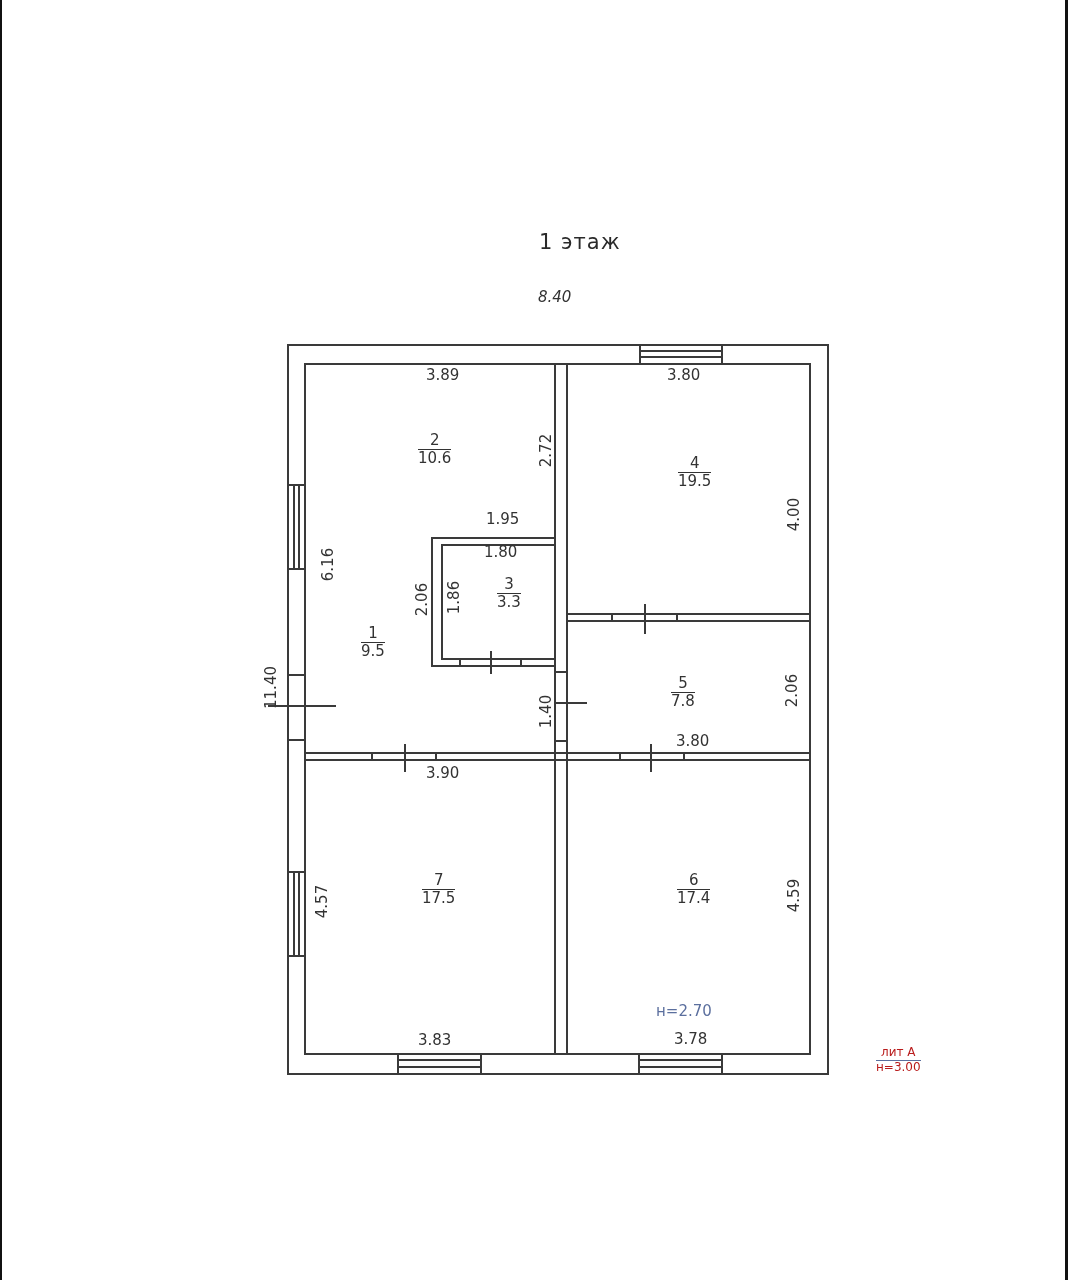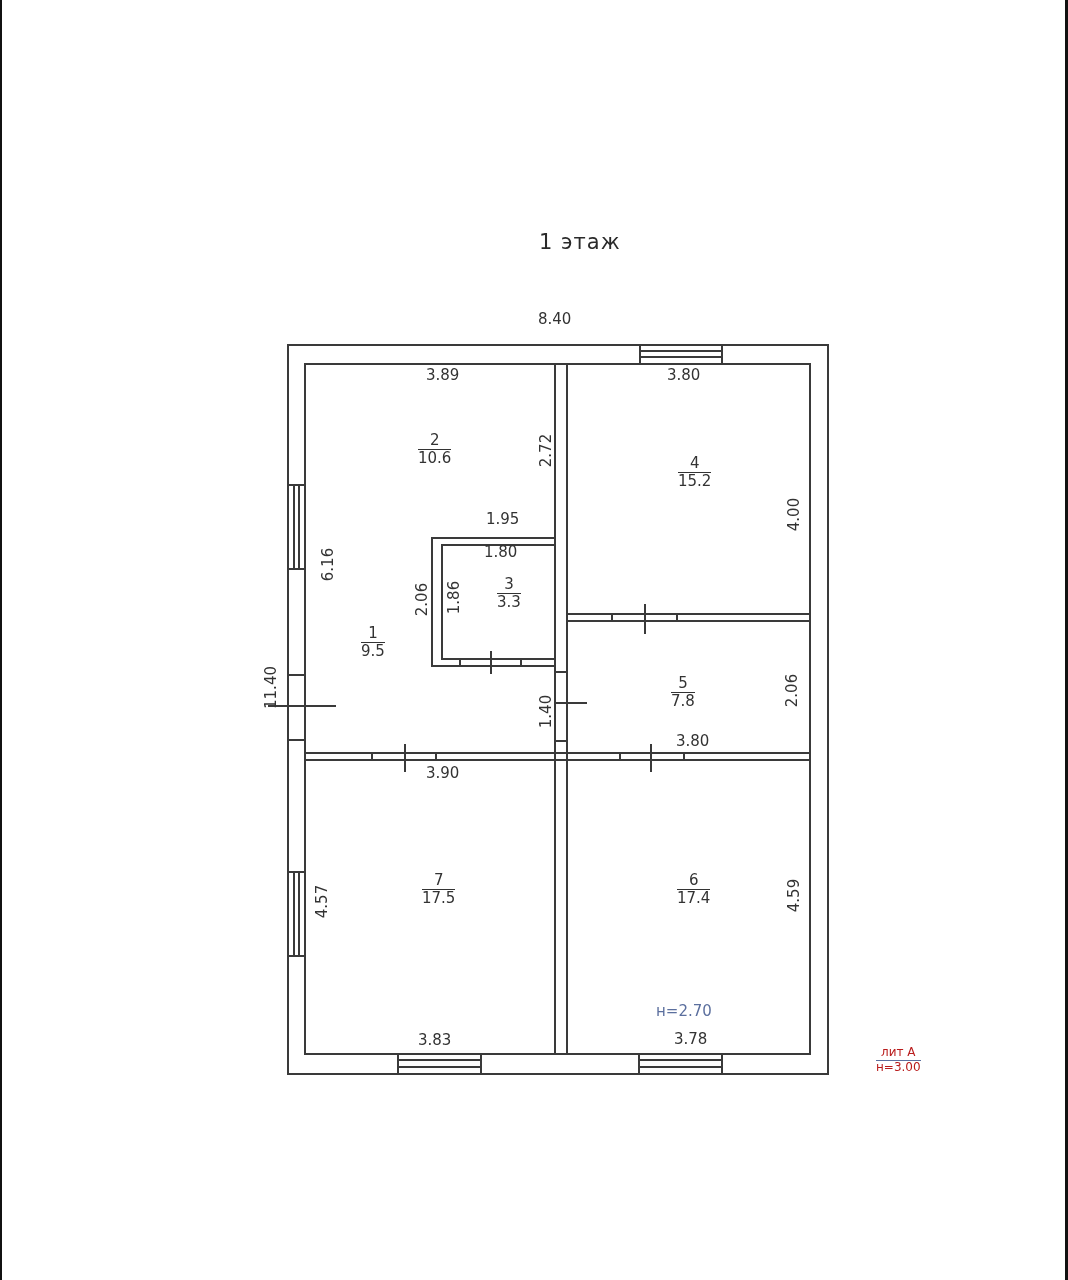--- a/index.html
+++ b/index.html
@@ -87,21 +87,21 @@
     </g>
     <g>
       <rect x="639" y="1054" width="83" height="20"></rect>
       <line x1="639" y1="1060" x2="722" y2="1060"></line>
         <line x1="639" y1="1067" x2="722" y2="1067"></line>
     </g>
   </g>
 </svg>
 
 <div class="title" style="left:539px;top:230px;">1 этаж</div>
-<div class="lbl" style="left:538px;top:312px;">8.40</div>
+<div class="lbl" style="left:538px;top:290px;font-style:italic;">8.40</div>
 <div class="lbl vert" style="left:250px;top:680px;">11.40</div>
 
 <div class="room" style="left:418px;top:432px;">
   <span class="num">2</span>
   <span class="area">10.6</span>
 </div>
 <div class="lbl" style="left:426px;top:368px;text-align:center;">3.89</div>
 <div class="lbl vert" style="left:530px;top:443px;">2.72</div>
 <div class="lbl" style="left:486px;top:512px;">1.95</div>
 
@@ -114,21 +114,21 @@
 <div class="lbl vert" style="left:406px;top:592px;">2.06</div>
 
 <div class="room" style="left:361px;top:625px;">
   <span class="num">1</span>
   <span class="area">9.5</span>
 </div>
 <div class="lbl vert" style="left:312px;top:557px;">6.16</div>
 
 <div class="room" style="left:678px;top:455px;">
   <span class="num">4</span>
-  <span class="area">15.2</span>
+  <span class="area">19.5</span>
 </div>
 <div class="lbl" style="left:667px;top:368px;">3.80</div>
 <div class="lbl vert" style="left:778px;top:507px;">4.00</div>
 
 <div class="room" style="left:671px;top:675px;">
   <span class="num">5</span>
   <span class="area">7.8</span>
 </div>
 <div class="lbl vert" style="left:776px;top:683px;">2.06</div>
 <div class="lbl" style="left:676px;top:734px;">3.80</div>

